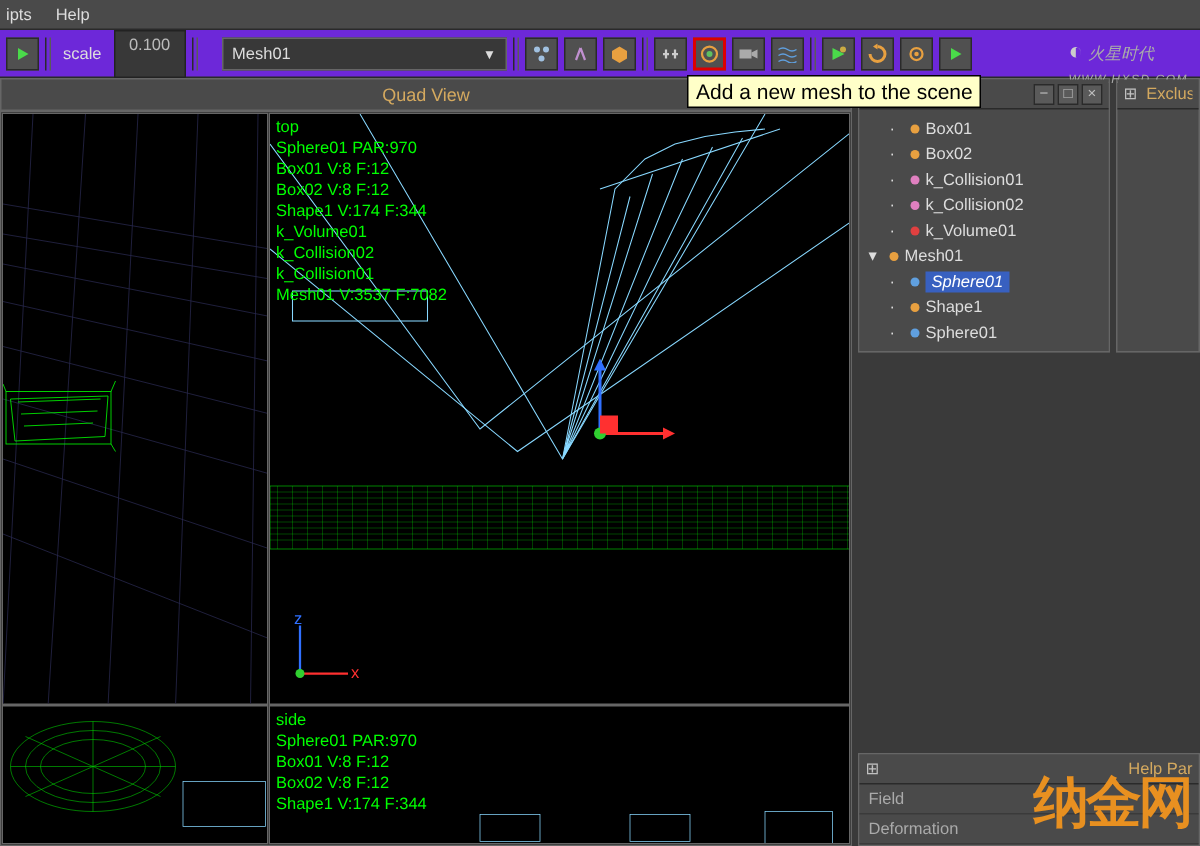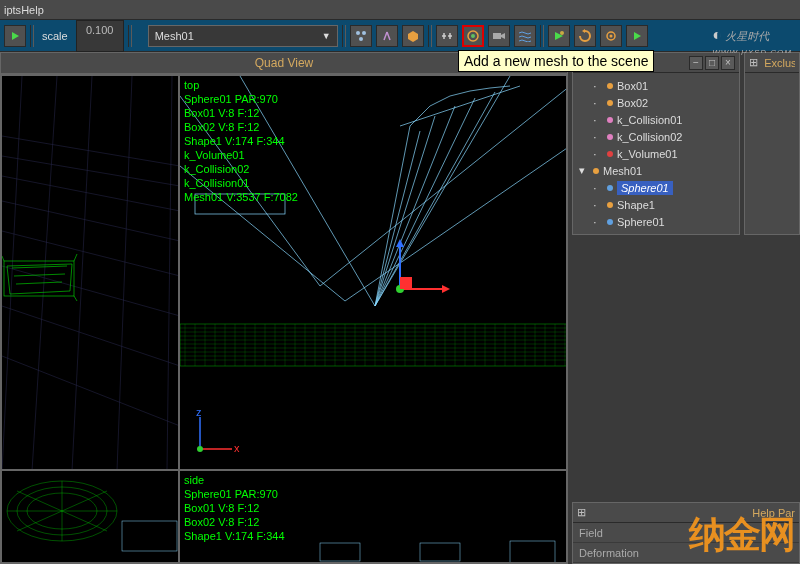--- a/index.html
+++ b/index.html
@@ -1,19 +1,19 @@
 <!DOCTYPE html>
 <html><head>
 <meta charset="utf-8">
 <style>
 * { margin: 0; padding: 0; box-sizing: border-box; font-family: Arial, sans-serif; font-size: 11px; }
 body { background: #3a3a3a; color: #c0c0c0; width: 800px; height: 564px; overflow: hidden; position: relative; }
-.menubar { height: 20px; background: #4a4a4a; border-bottom: 1px solid #2a2a2a; display: flex; align-items: center; padding: 0 4px; }
+.menubar { height: 20px; background: #4a4a4a; border-bottom: 1px solid #2a2a2a; display: flex; align-items: center; padding: 0 4px; gap: 16px; }
 .menubar span { color: #ddd; }
-.toolbar { height: 32px; background: #0c4a6e; border-bottom: 1px solid #2a2a2a; display: flex; align-items: center; padding: 0 4px; gap: 4px; position: relative; }
+.toolbar { height: 32px; background: #6d28d9; border-bottom: 1px solid #2a2a2a; display: flex; align-items: center; padding: 0 4px; gap: 4px; position: relative; }
 .tool-btn { width: 22px; height: 22px; background: #505050; border: 1px solid #2a2a2a; display: inline-flex; align-items: center; justify-content: center; cursor: pointer; }
 .tool-btn.highlight { border: 2px solid #d00; }
 .scale-lbl { color: #ddd; margin: 0 4px; }
 .scale-val { width: 48px; height: 32px; background: #383838; border: 1px solid #222; color: #bbb; text-align: center; line-height: 18px; }
 .dropdown { width: 190px; height: 22px; background: #383838; border: 1px solid #666; color: #ddd; padding: 0 6px; line-height: 20px; display: flex; justify-content: space-between; align-items: center; margin-left: 12px; }
 .dropdown .arrow { font-size: 9px; }
 .vsep { width: 4px; height: 22px; border-left: 1px solid #2a2a2a; border-right: 1px solid #5a5a5a; }
 .tooltip { position: absolute; top: 30px; left: 458px; background: #ffffc8; color: #000; border: 1px solid #000; padding: 2px 5px; font-size: 14px; z-index: 100; white-space: nowrap; }
 .logo-hx { position: absolute; right: 8px; top: 6px; color: #aaa; font-size: 12px; font-style: italic; }
 .logo-hx .big { font-size: 16px; font-weight: bold; color: #ccc; }

